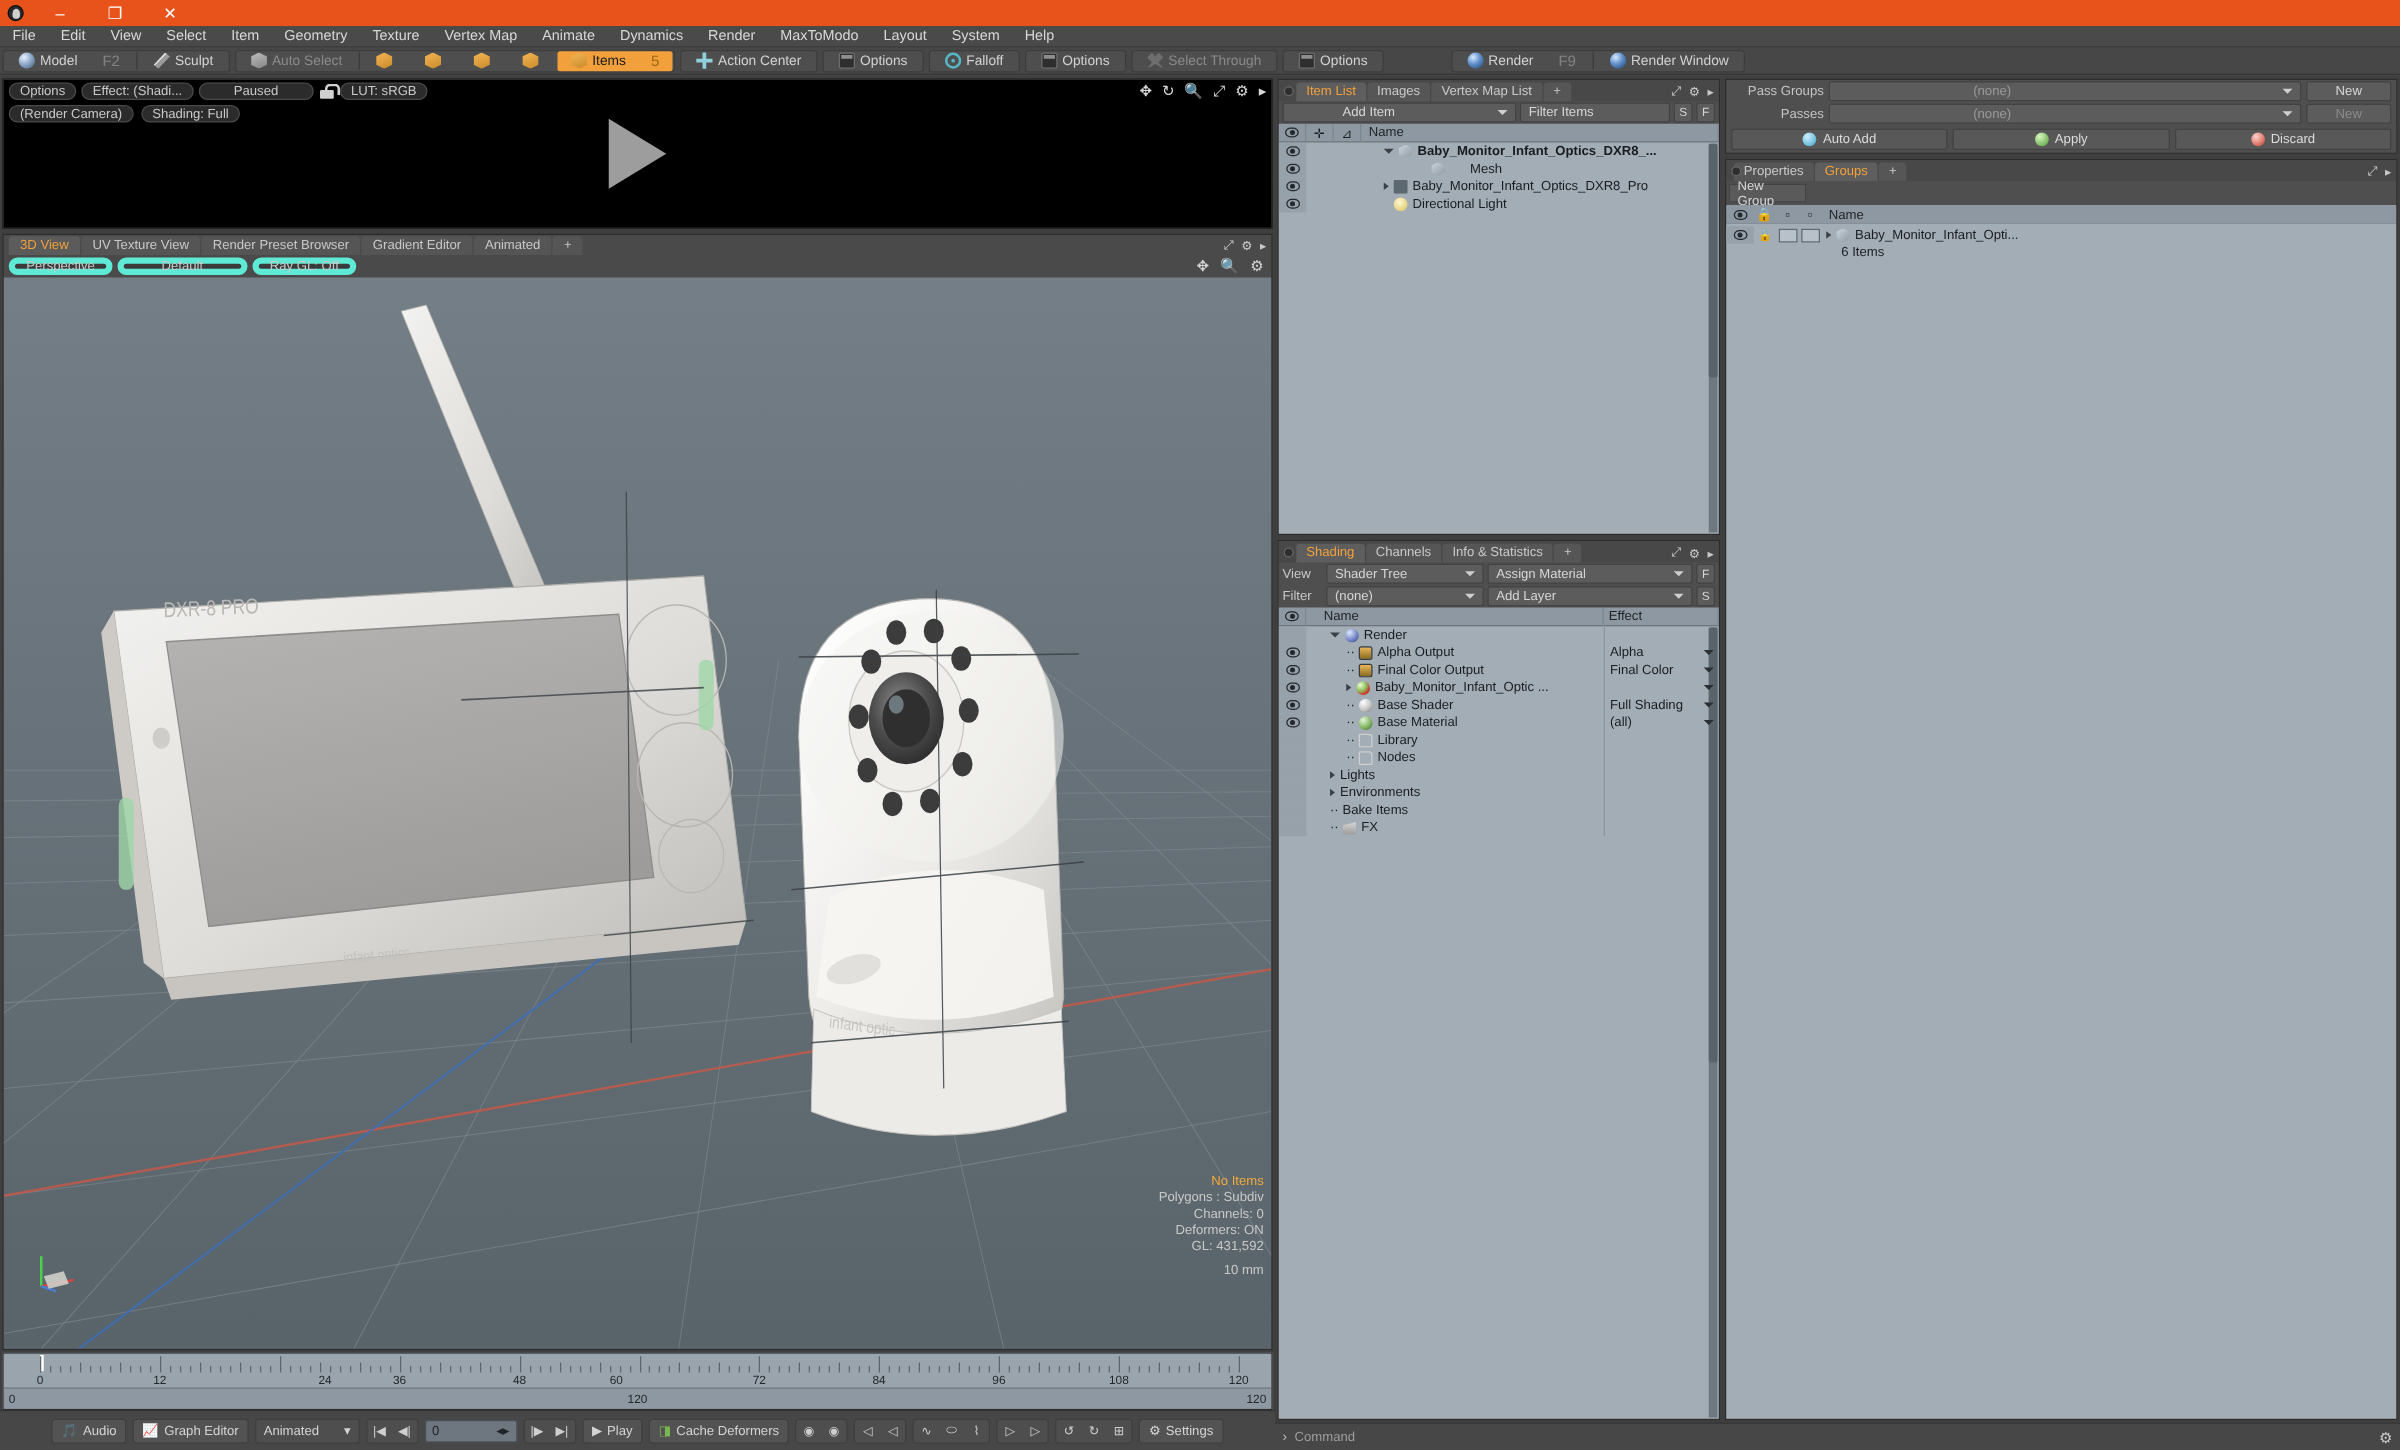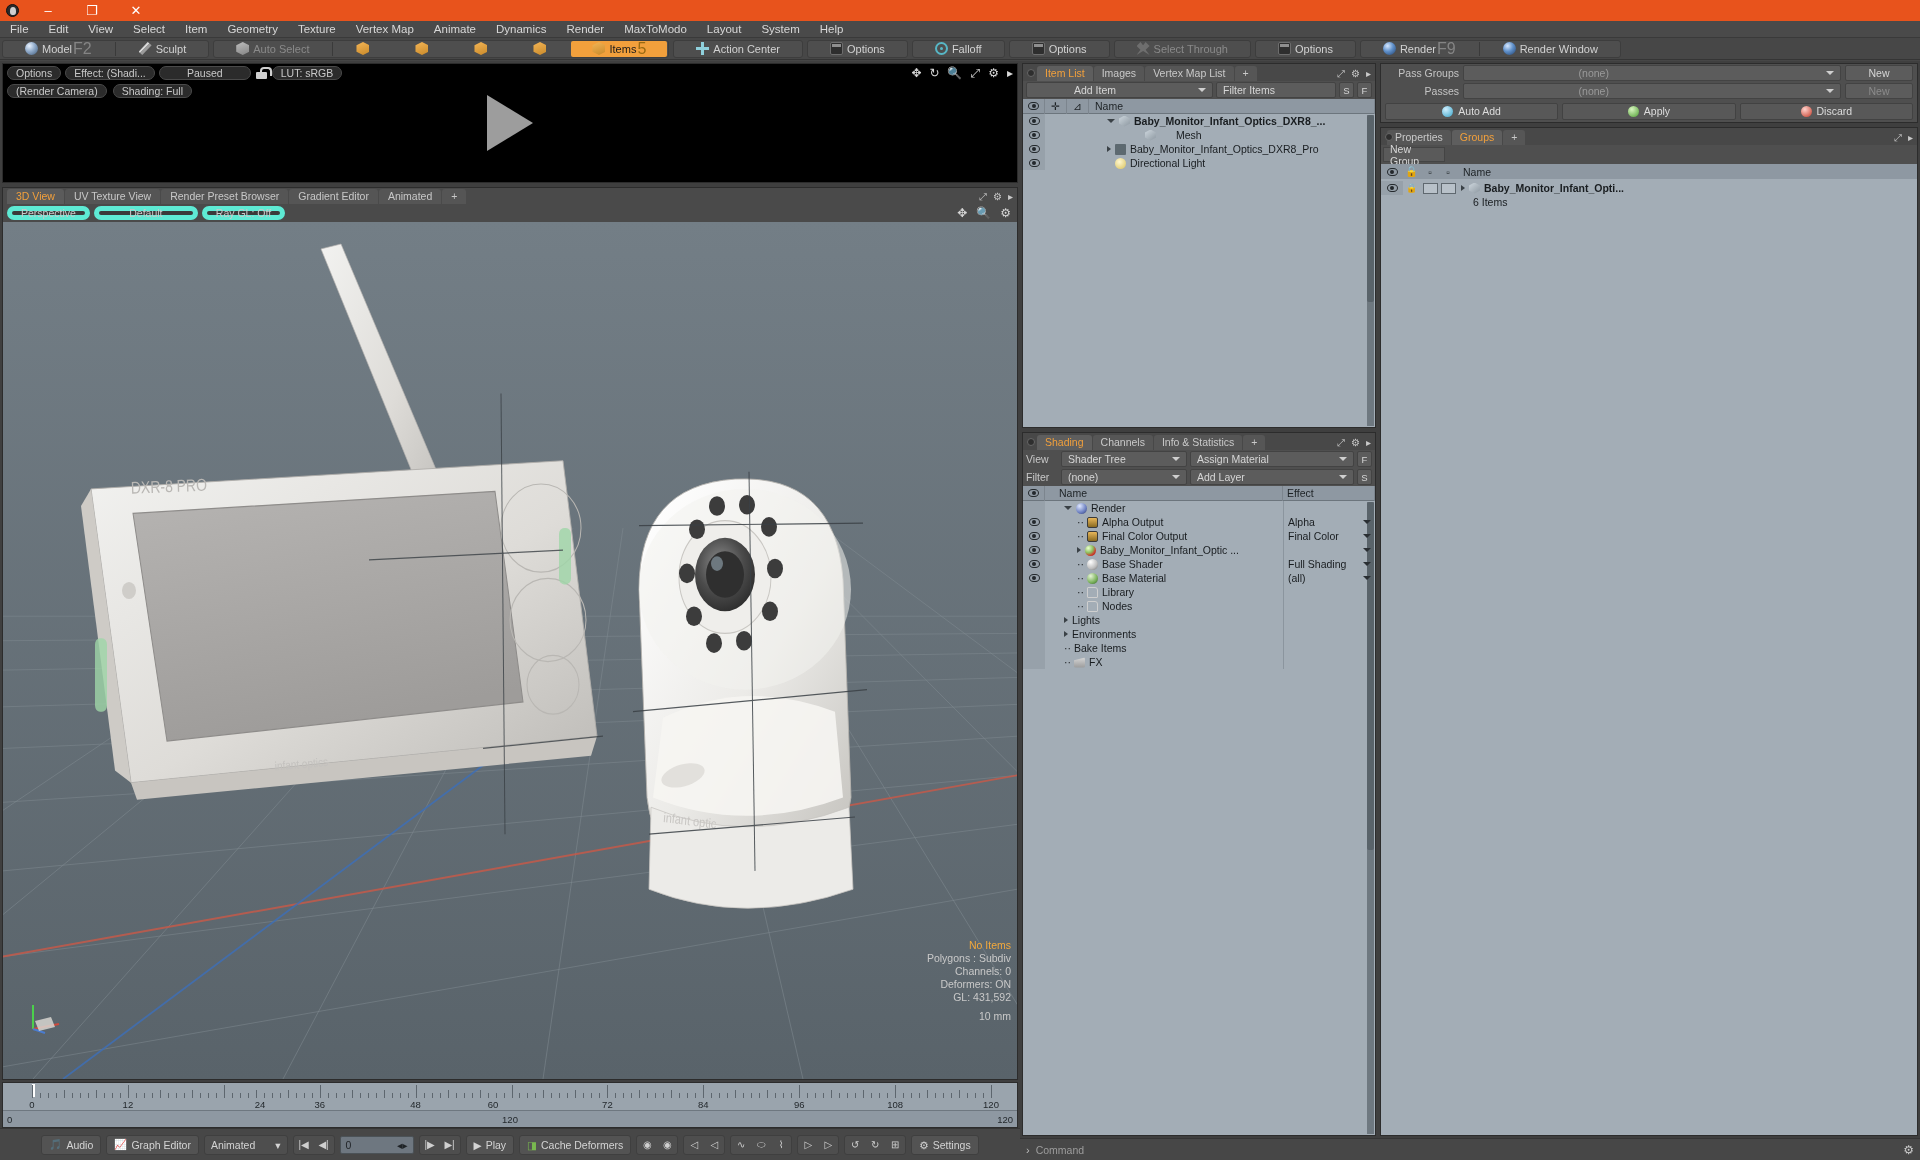--- a/index.html
+++ b/index.html
@@ -27,24 +27,24 @@
   .tb-btns{display:flex;height:21px;}
   .tb-btn{width:44px;height:21px;display:flex;align-items:center;justify-content:center;color:#fff;font-size:13px;}
 
   
   .menubar{height:17px;background:#4a4a4a;display:flex;align-items:center;border-bottom:1px solid #3a3a3a;}
   .menubar .mi{padding:0 10px;font-size:11.5px;color:#d8d8d8;line-height:17px;cursor:default;}
 
   
   .toolbar{height:22px;background:#474747;display:flex;align-items:center;gap:0px;border-bottom:1px solid #353535;padding:0 2px;}
   .tgroup{display:flex;align-items:center;height:18px;background:#4e4e4e;border:1px solid #3d3d3d;border-radius:3px;margin-right:4px;padding:0 1px;}
-  .tbtn{display:flex;align-items:center;height:16px;padding:0 21px;font-size:11px;color:#d2d2d2;border-radius:2px;white-space:nowrap;cursor:default;}
+  .tbtn{display:flex;align-items:center;height:16px;padding:0 11px;font-size:11px;color:#d2d2d2;border-radius:2px;white-space:nowrap;cursor:default;}
   .tbtn.dim{color:#8a8a8a;}
   .tbtn.on{background:#f2a03c;color:#1a1a1a;}
-  .tbtn .key{color:#848484;margin-left:1px;font-size:16px;}
+  .tbtn .key{color:#848484;margin-left:20px;font-size:12px;}
   .sep{width:1px;height:14px;background:#3a3a3a;margin:0 2px;}
   .ico{width:13px;height:13px;margin-right:4px;flex:none;display:inline-block;position:relative;}
   .ico.sphere{border-radius:50%;background:radial-gradient(circle at 33% 30%, #e8f2ff 0%, #8fa9c8 45%, #3e5a7a 100%);}
   .ico.pencil{background:linear-gradient(135deg,#d9d9d9 0 45%,#9a9a9a 45% 100%);transform:rotate(0deg);clip-path:polygon(0 75%,70% 0,100% 25%,28% 100%);}
   .ico.cube{background:linear-gradient(160deg,#bdbdbd,#848484);clip-path:polygon(50% 0,100% 25%,100% 75%,50% 100%,0 75%,0 25%);}
   .ico.cubeo{background:linear-gradient(160deg,#f4b556,#c98a2a);clip-path:polygon(50% 0,100% 25%,100% 75%,50% 100%,0 75%,0 25%);}
   .ico.target{border-radius:50%;border:2px solid #57b7c6;}
   .ico.target:after{content:"";position:absolute;left:3px;top:3px;right:3px;bottom:3px;border-radius:50%;background:#57b7c6;}
   .ico.opt{background:#2e2e2e;border:1px solid #6d6d6d;border-radius:2px;}
   .ico.opt:after{content:"";position:absolute;left:1px;top:1px;right:1px;height:3px;background:#8e8e8e;}
@@ -1035,21 +1035,21 @@
                 <div class="gutter">
                     <span class="eye"></span>
                   </div>
                 <div style="width:18px;text-align:center;font-size:9px">🔒</div>
                 <div style="width:18px;display:flex;justify-content:center">
                     <span class="gcell" style="margin:0"></span>
                   </div>
                 <div style="width:18px;display:flex;justify-content:center">
                     <span class="gcell" style="margin:0"></span>
                   </div>
-                <div class="namecell" style="font-weight:bold">
+                <div class="namecell" style="font-weight:normal">
                   <span class="twist"></span>
                   <span class="itemico ii-mesh"></span>
                   <span>Baby_Monitor_Infant_Opti...</span>
                 </div>
               </div>
               <div class="trow">
                 <div style="width:92px"></div>
                 <div>6 Items</div>
               </div>
             </div>

